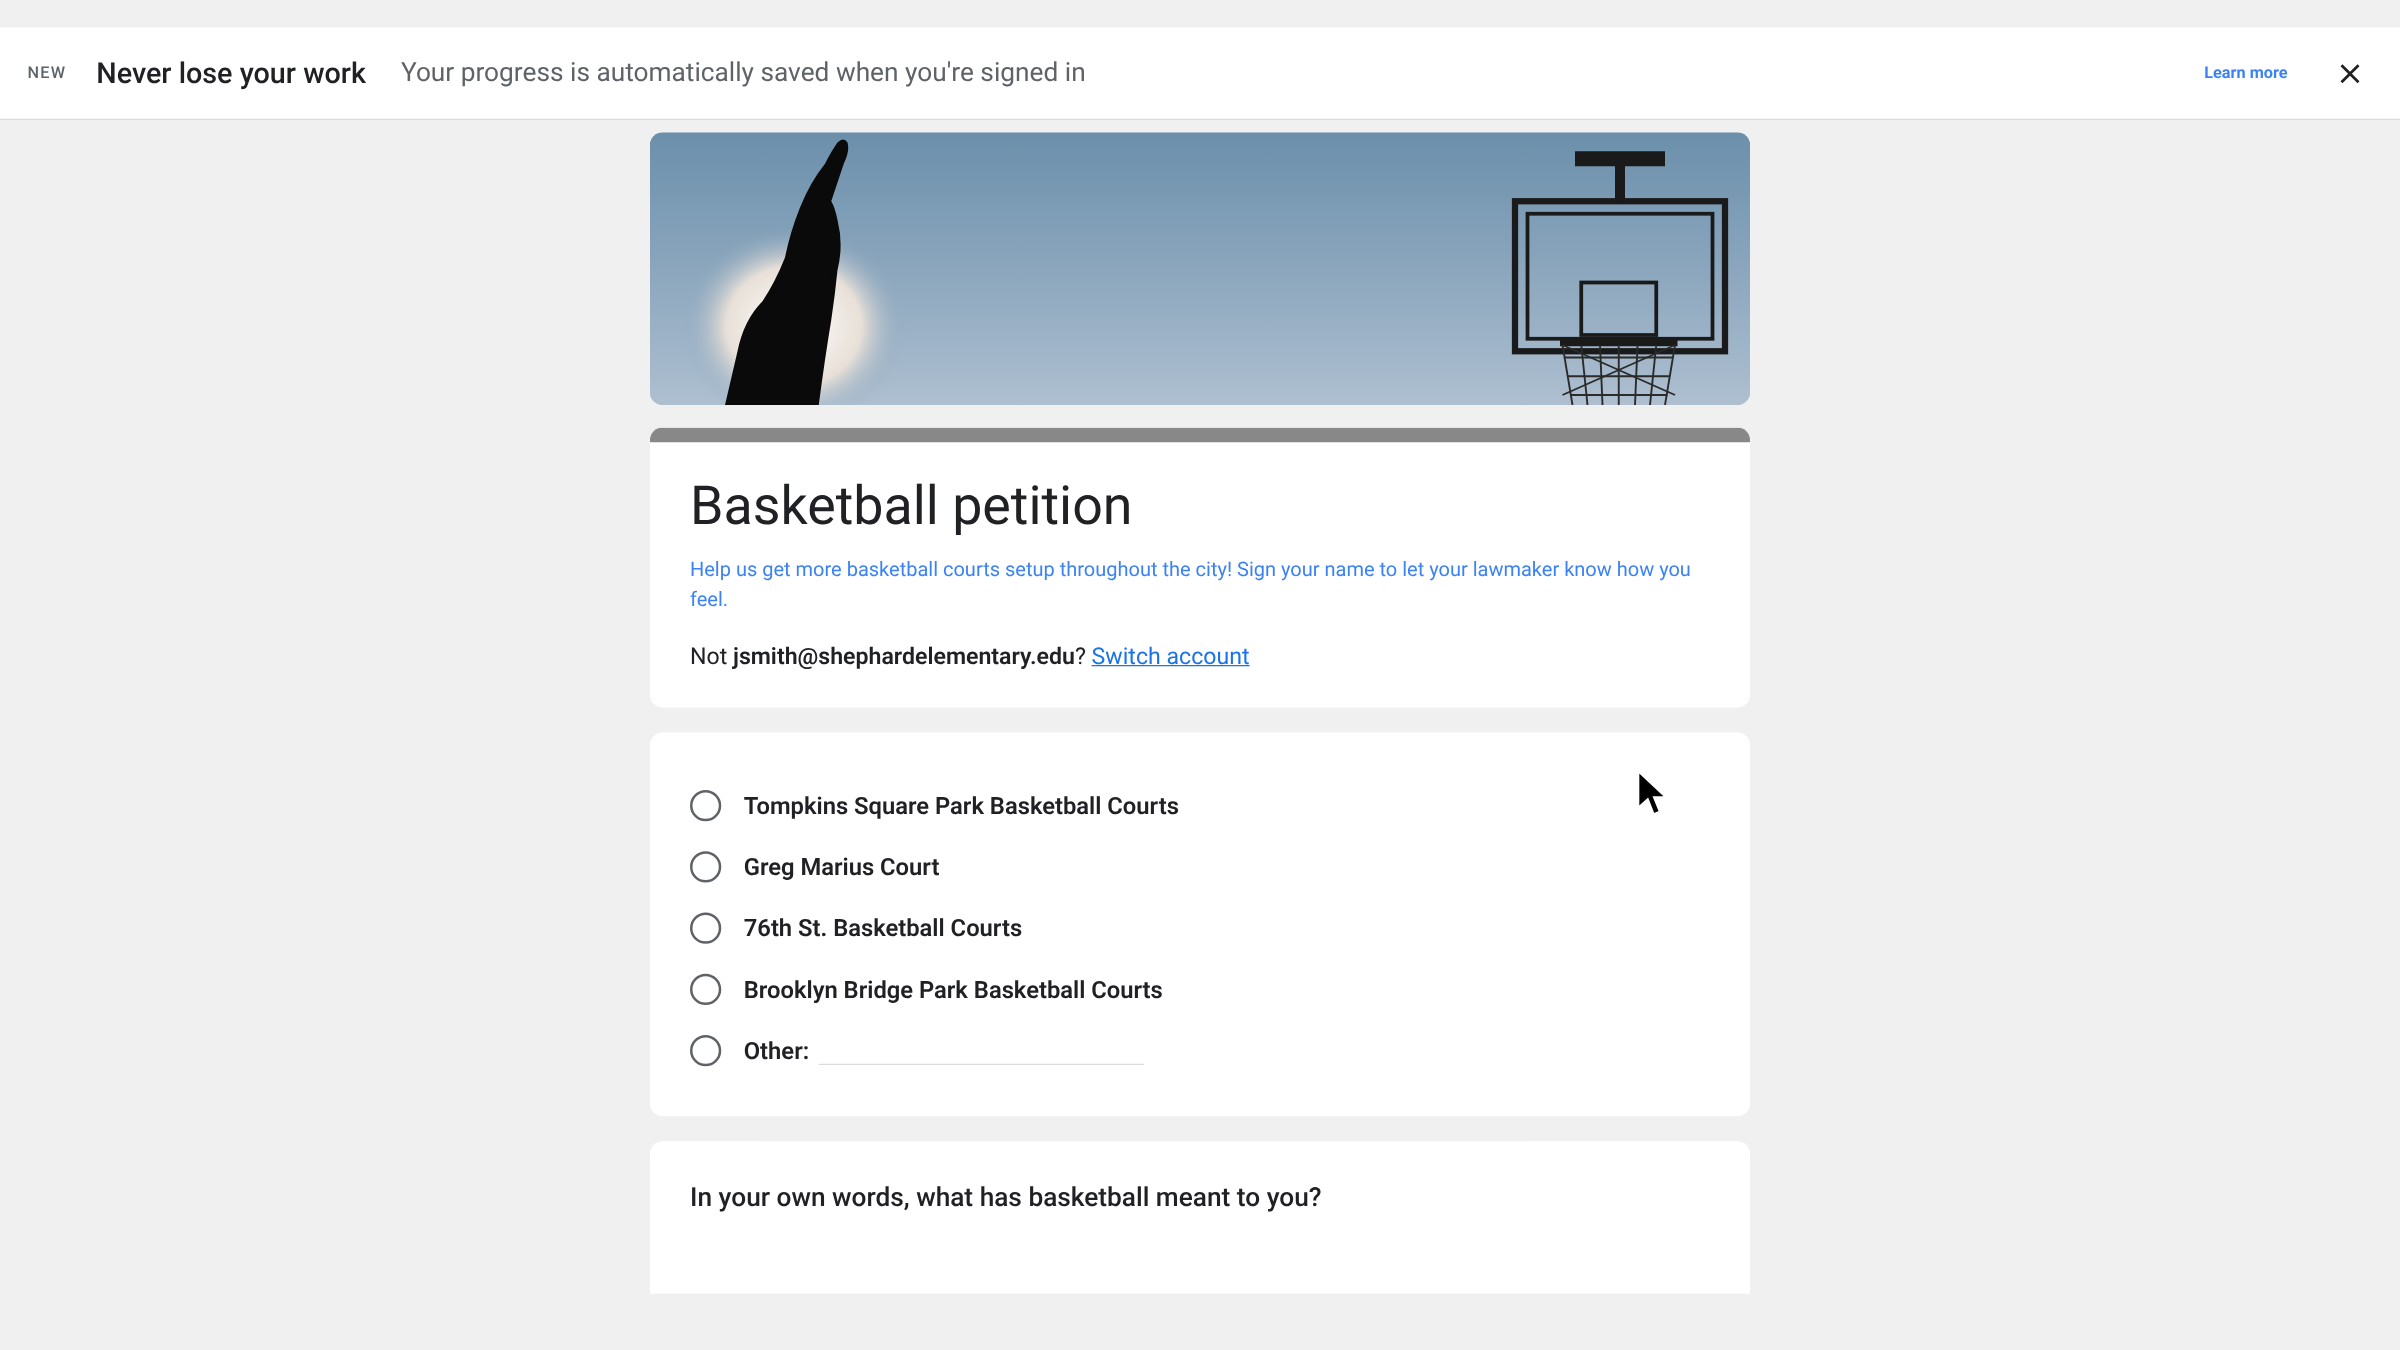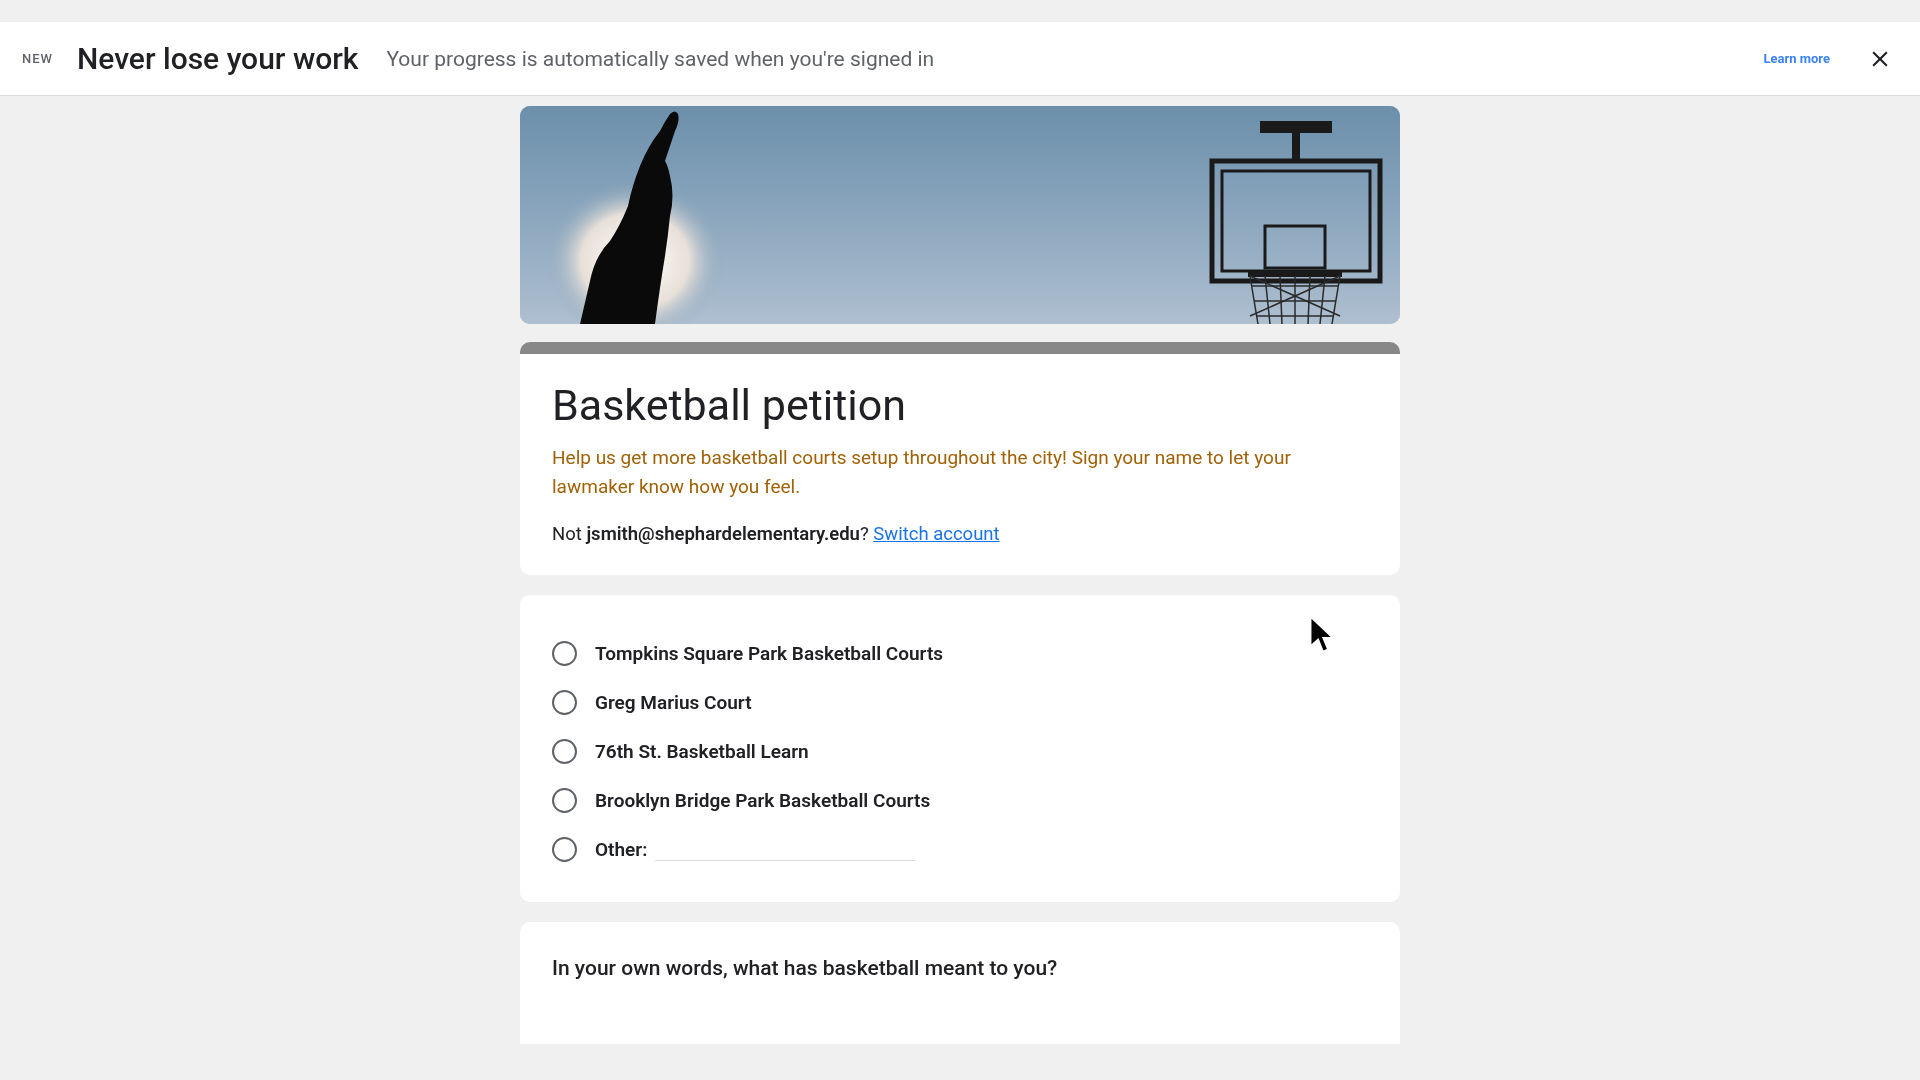--- a/index.html
+++ b/index.html
@@ -20,21 +20,21 @@
       margin-top: 22px;
     }
     .banner .new-badge {
       font-size: 13px;
       font-weight: 500;
       color: #5f6368;
       letter-spacing: 1px;
       margin-right: 24px;
     }
     .banner .banner-title {
-      font-size: 30px;
+      font-size: 23px;
       font-weight: 500;
       color: #202124;
       margin-right: 28px;
     }
     .banner .banner-subtitle {
       font-size: 21px;
       color: #5f6368;
       flex: 1;
     }
     .banner .learn-more {
@@ -83,22 +83,22 @@
       border-top: 12px solid #888;
       padding: 26px 44px 30px 32px;
     }
     .form-title {
       font-size: 43px;
       font-weight: 400;
       color: #202124;
       margin-bottom: 14px;
     }
     .form-desc {
-      font-size: 19px;
-      color: #a16207;
+      font-size: 16px;
+      color: #3b82f6;
       line-height: 1.5;
       margin-bottom: 22px;
     }
     .account-line {
       font-size: 18.5px;
       color: #202124;
     }
     .account-line .email { font-weight: 600; }
     .account-line .switch-link { color: #1a73e8; cursor: pointer; text-decoration: underline; }
     .question-card {
@@ -228,21 +228,21 @@
       <div class="option-row">
         <span class="radio"></span>
         <span class="option-label">Tompkins Square Park Basketball Courts</span>
       </div>
       <div class="option-row">
         <span class="radio"></span>
         <span class="option-label">Greg Marius Court</span>
       </div>
       <div class="option-row">
         <span class="radio"></span>
-        <span class="option-label">76th St. Basketball Learn</span>
+        <span class="option-label">76th St. Basketball Courts</span>
       </div>
       <div class="option-row">
         <span class="radio"></span>
         <span class="option-label">Brooklyn Bridge Park Basketball Courts</span>
       </div>
       <div class="option-row">
         <span class="radio"></span>
         <span class="option-label">Other:</span>
         <input class="other-input" type="text" style="">
       </div>

